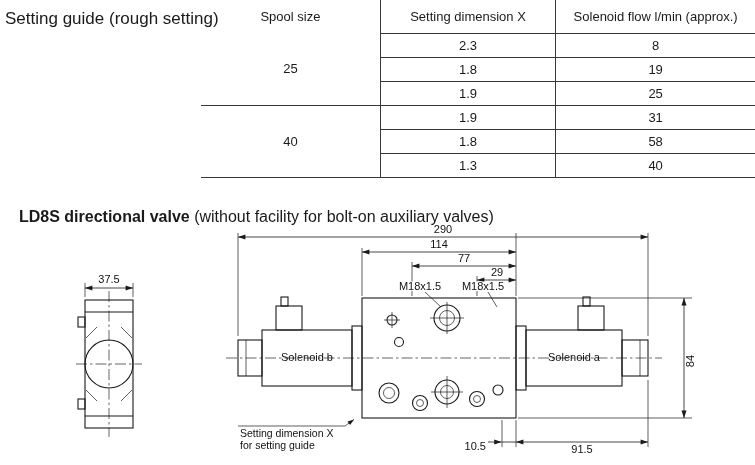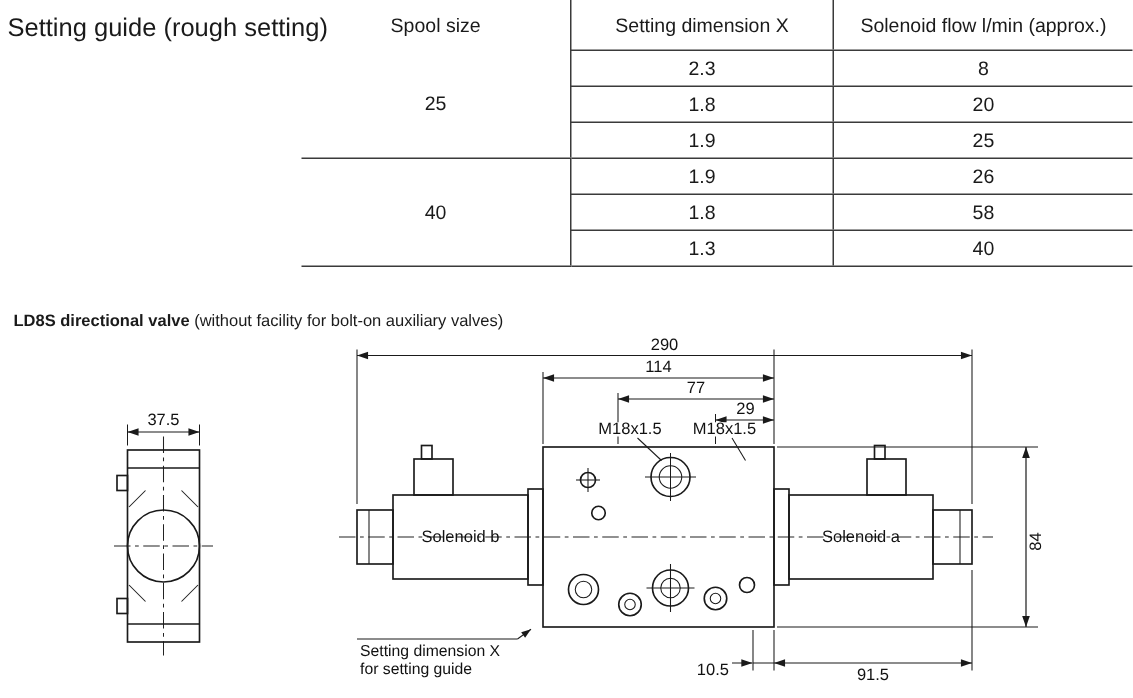--- a/index.html
+++ b/index.html
@@ -21,22 +21,22 @@
   }
   table.setting th, table.setting td {
     font-weight:normal; font-size:13px; text-align:center;
     vertical-align:middle; padding:0;
   }
   table.setting th { height:33px; }
   table.setting td { height:24px; }
   .vline { border-left:1px solid #3a3a3a; }
   .hline { border-bottom:1px solid #3a3a3a; }
   .valve-title {
-    position:absolute; left:9px; top:208px;
-    font-size:11px;
+    position:absolute; left:19px; top:208px;
+    font-size:16px;
   }
   .valve-title .bold { font-weight:bold; }
   svg.drawing { position:absolute; left:0; top:0; }
   .ln  { fill:none; stroke:#1a1a1a; stroke-width:1.1; }
   .thin{ fill:none; stroke:#1a1a1a; stroke-width:0.7; }
   .dim { fill:none; stroke:#1a1a1a; stroke-width:0.8; }
   .cl  { fill:none; stroke:#222222; stroke-width:0.7; stroke-dasharray:11 3 2.5 3; }
   .t   { font-family:"Liberation Sans", sans-serif; font-size:11px; fill:#111111; }
   .tm  { text-anchor:middle; }
   .te  { text-anchor:end; }
@@ -61,30 +61,30 @@
     </tr>
   </thead>
   <tbody>
     <tr>
       <td rowspan="3" class="hline">25</td>
       <td class="vline hline">2.3</td>
       <td class="vline hline">8</td>
     </tr>
     <tr>
       <td class="vline hline">1.8</td>
-      <td class="vline hline">20</td>
+      <td class="vline hline">19</td>
     </tr>
     <tr>
       <td class="vline hline">1.9</td>
       <td class="vline hline">25</td>
     </tr>
     <tr>
       <td rowspan="3" class="hline">40</td>
       <td class="vline hline">1.9</td>
-      <td class="vline hline">26</td>
+      <td class="vline hline">31</td>
     </tr>
     <tr>
       <td class="vline hline">1.8</td>
       <td class="vline hline">58</td>
     </tr>
     <tr>
       <td class="vline hline">1.3</td>
       <td class="vline hline">40</td>
     </tr>
   </tbody>

